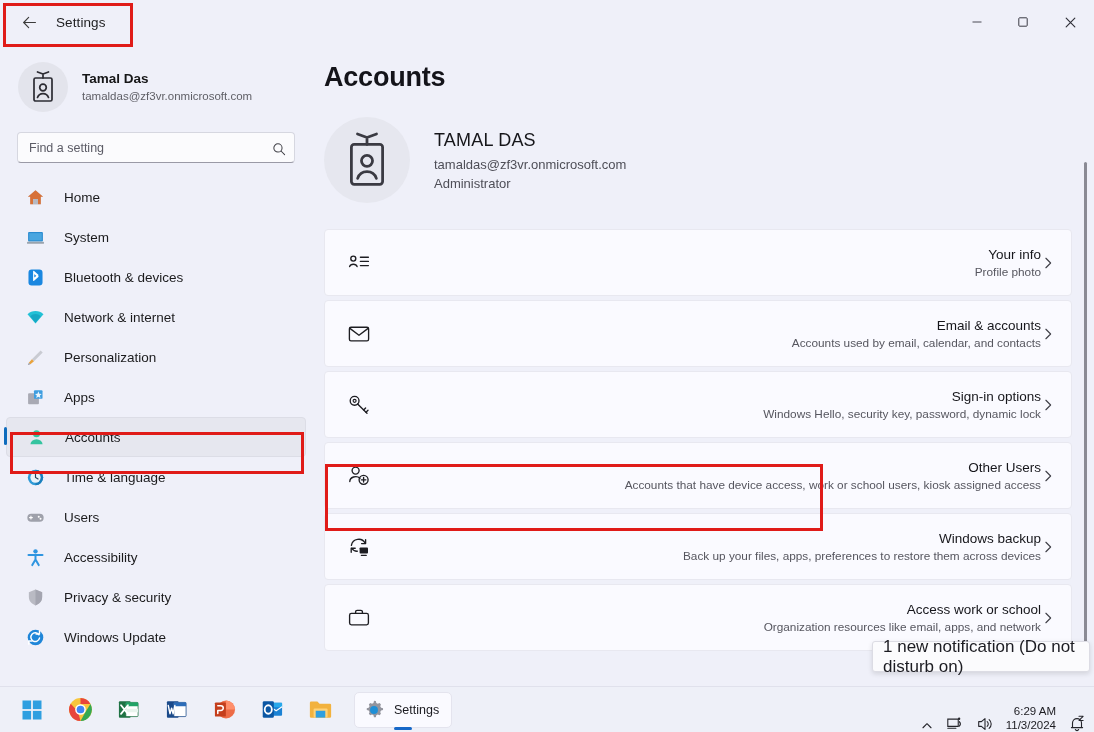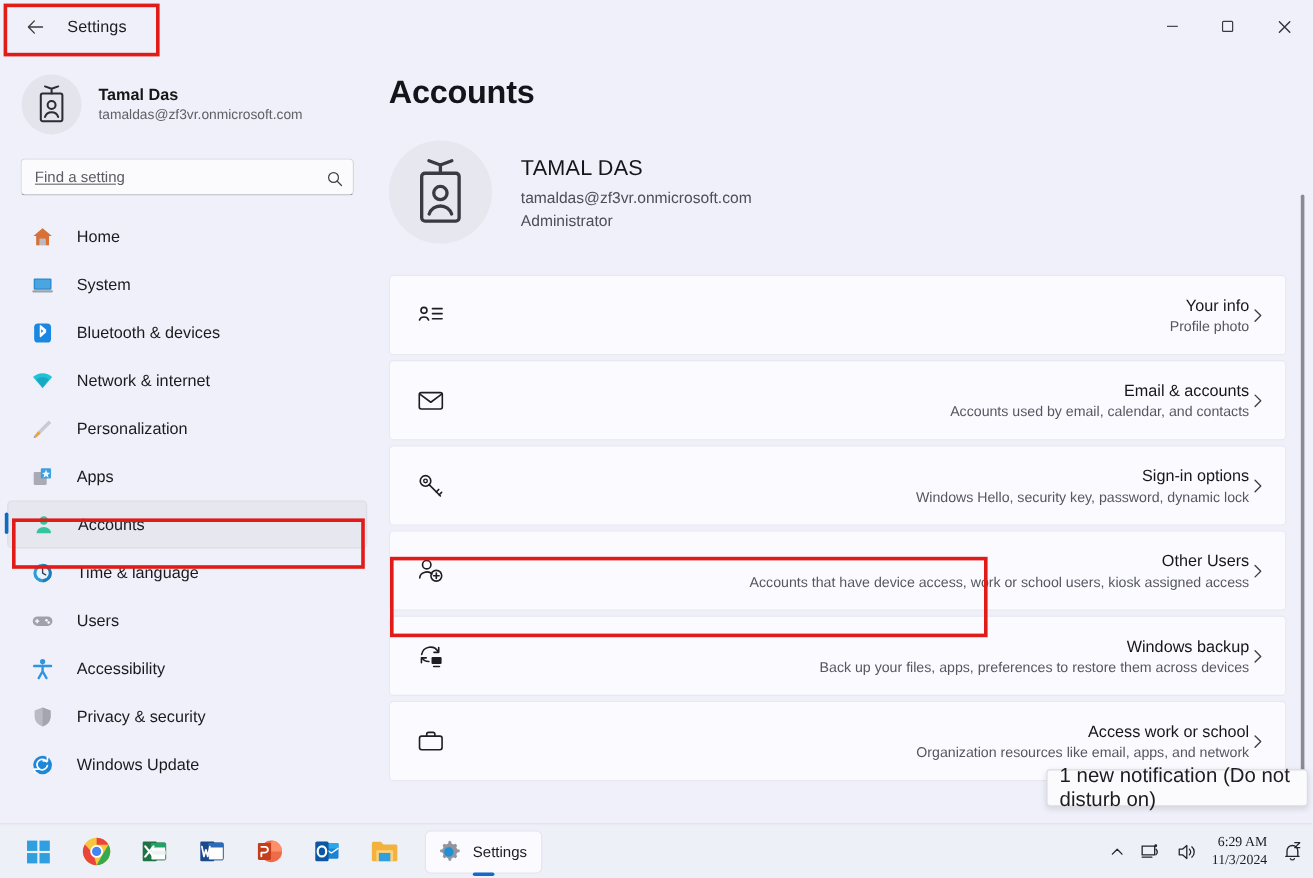--- a/index.html
+++ b/index.html
@@ -72,23 +72,22 @@
     background: #fbfbfd;
     border: 1px solid #d6d7e0;
     border-bottom-color: #9a9aa6;
     border-radius: 4px;
     display: flex; align-items: center;
   }
   .searchbox input {
     flex: 1;
     border: none; outline: none; background: transparent;
     font-family: "Liberation Sans", sans-serif;
-    font-size: 12.5px; color: #737373;
+    font-size: 12.5px; color: #7f1d1d;
     padding: 0 30px 0 11px;
-    text-decoration: underline;
   }
   .searchbox input::placeholder { color: #5c5c66; }
   .search-icon-box {
     position: absolute; right: 8px; top: 0; height: 31px;
     display: flex; align-items: center; color: #3f3f46;
   }
 
   .navlist { margin-top: 14px; padding: 0 6px; }
   .navitem {
     position: relative;
@@ -234,23 +233,22 @@
   .tb-settings .tb-label {
     margin-left: 9px; font-size: 12.5px; color: #1b1b20;
   }
   .tb-settings::after {
     content: ""; position: absolute;
     bottom: -3px; left: 50%; transform: translateX(-50%);
     width: 18px; height: 3px; background: #1668c8; border-radius: 2px;
   }
   .tray {
     position: absolute; right: 8px;
-    display: flex; align-items: center; gap: 12px;
+    display: flex; align-items: flex-end; gap: 12px;
     height: 46px;
-    font-family: Liberation Serif, serif;
   }
   .tray-ico { display: flex; align-items: center; color: #24242a; }
   .clock { text-align: right; line-height: 1.25; color: #1b1b20; }
   .clock-time { font-size: 11.5px; }
   .clock-date { font-size: 11.5px; }
 </style>
 </head>
 <body>
 
 <div id="app">

